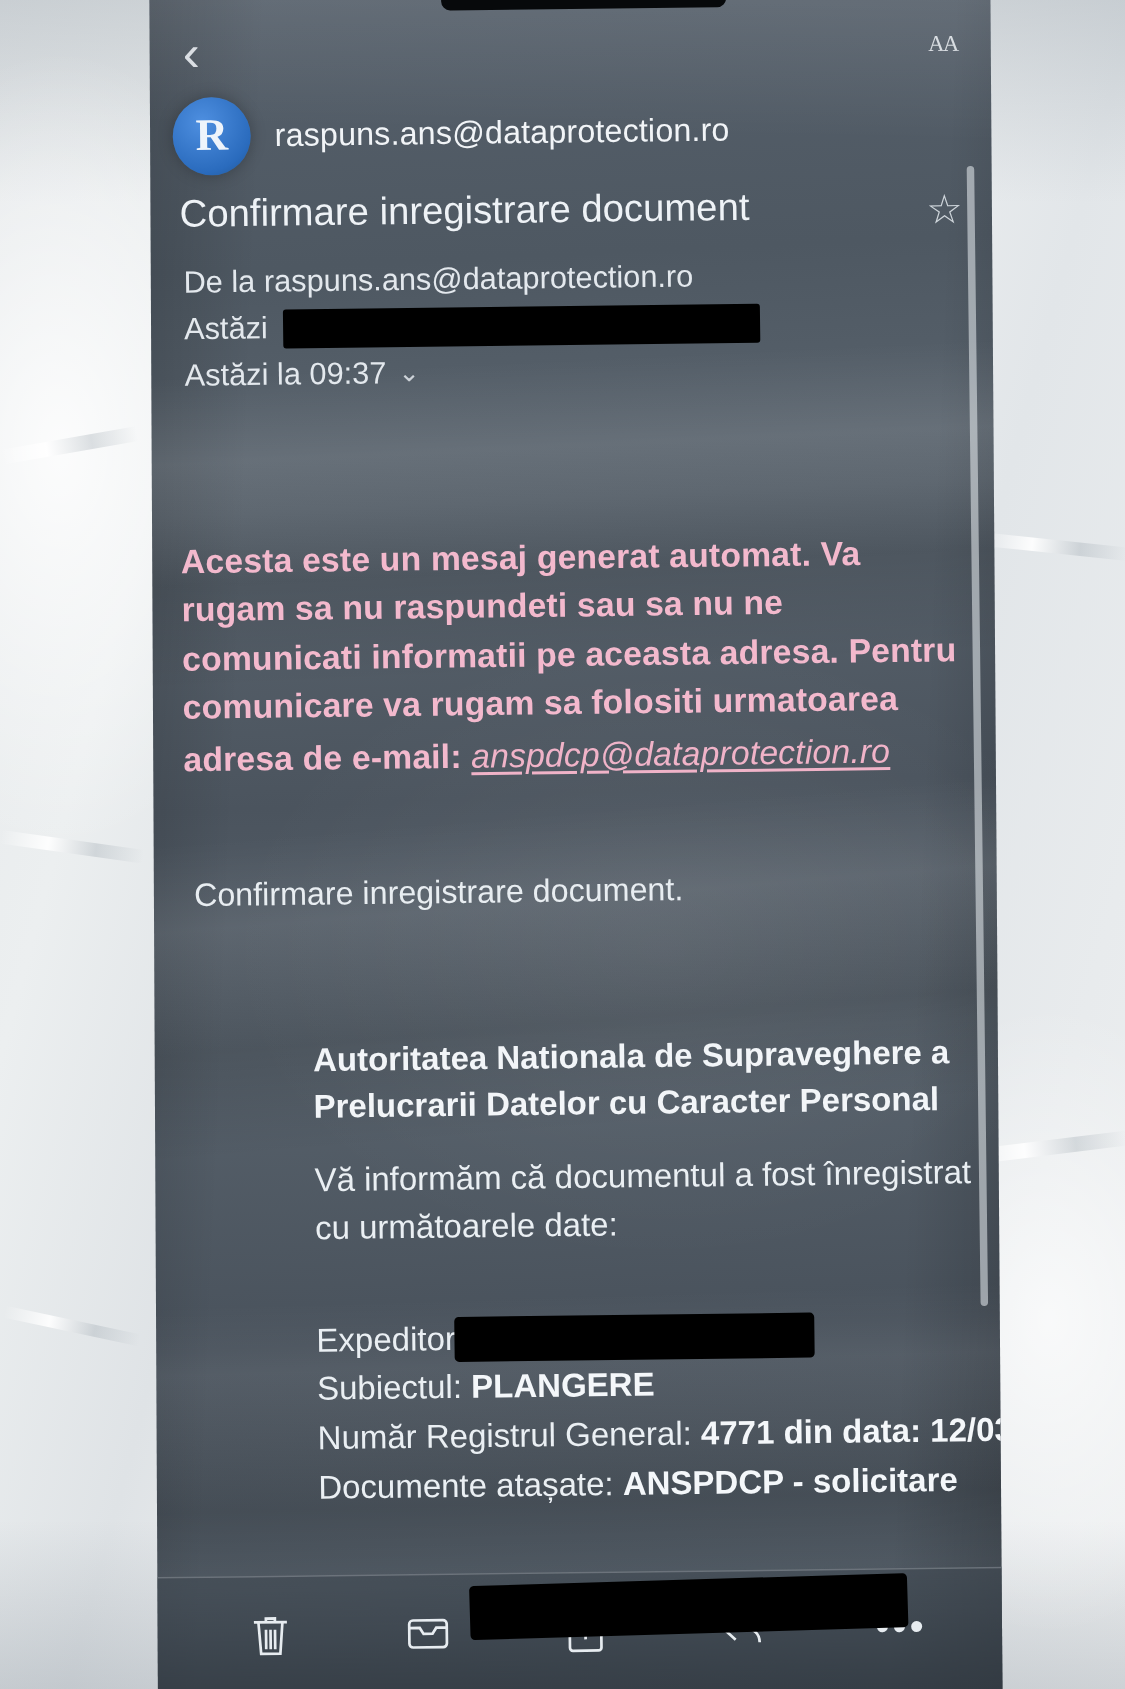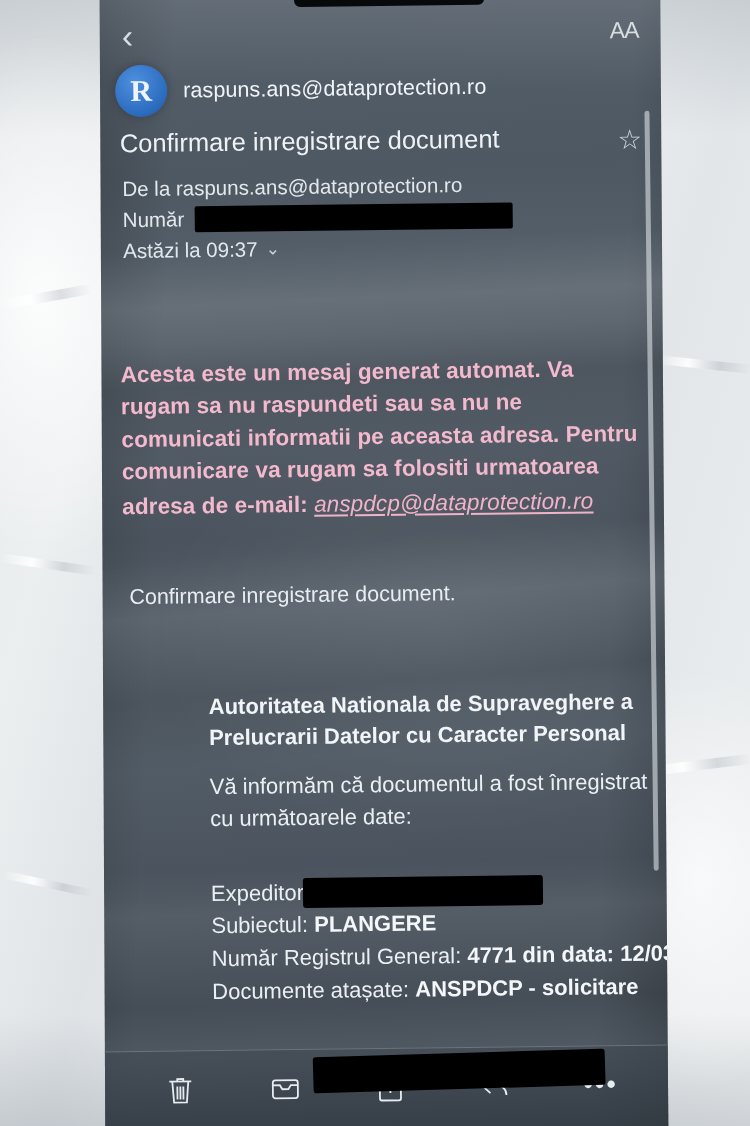--- a/index.html
+++ b/index.html
@@ -87,22 +87,23 @@
     z-index: 4;
   }
   .back-chev {
     width: 34px; height: 34px;
     display: flex; align-items: center; justify-content: center;
     font-size: 34px; font-weight: 300; line-height: 1;
     color: #e6eaee;
     opacity: .92;
   }
   .aa-btn {
-    font-size: 23px; letter-spacing: -1px; color: #e6eaee;
+    font-size: 15px; letter-spacing: -1px; color: #e6eaee;
     opacity: .9;
+    font-family: Liberation Serif, serif;
   }
 
   
   .sender-row {
     position: absolute;
     left: 0; right: 0; top: 68px;
     display: flex; align-items: center; gap: 16px;
     padding: 0 24px 0 26px;
     z-index: 3;
   }
@@ -285,21 +286,21 @@
       <div class="hdr">
         <div class="subject-line">
           <div class="subject">Confirmare inregistrare document</div>
           <div class="star">☆</div>
         </div>
         <div class="meta">
           <div class="row">
             <span>De la raspuns.ans@dataprotection.ro</span>
           </div>
           <div class="row">
-            <span>Număr</span>
+            <span>Astăzi</span>
             <span class="redact r-to"></span>
           </div>
           <div class="row">
             <span>Astăzi la 09:37</span>
             <span class="chev-sm">⌄</span>
           </div>
         </div>
       </div>
 
       <div class="scrollbar"></div>

